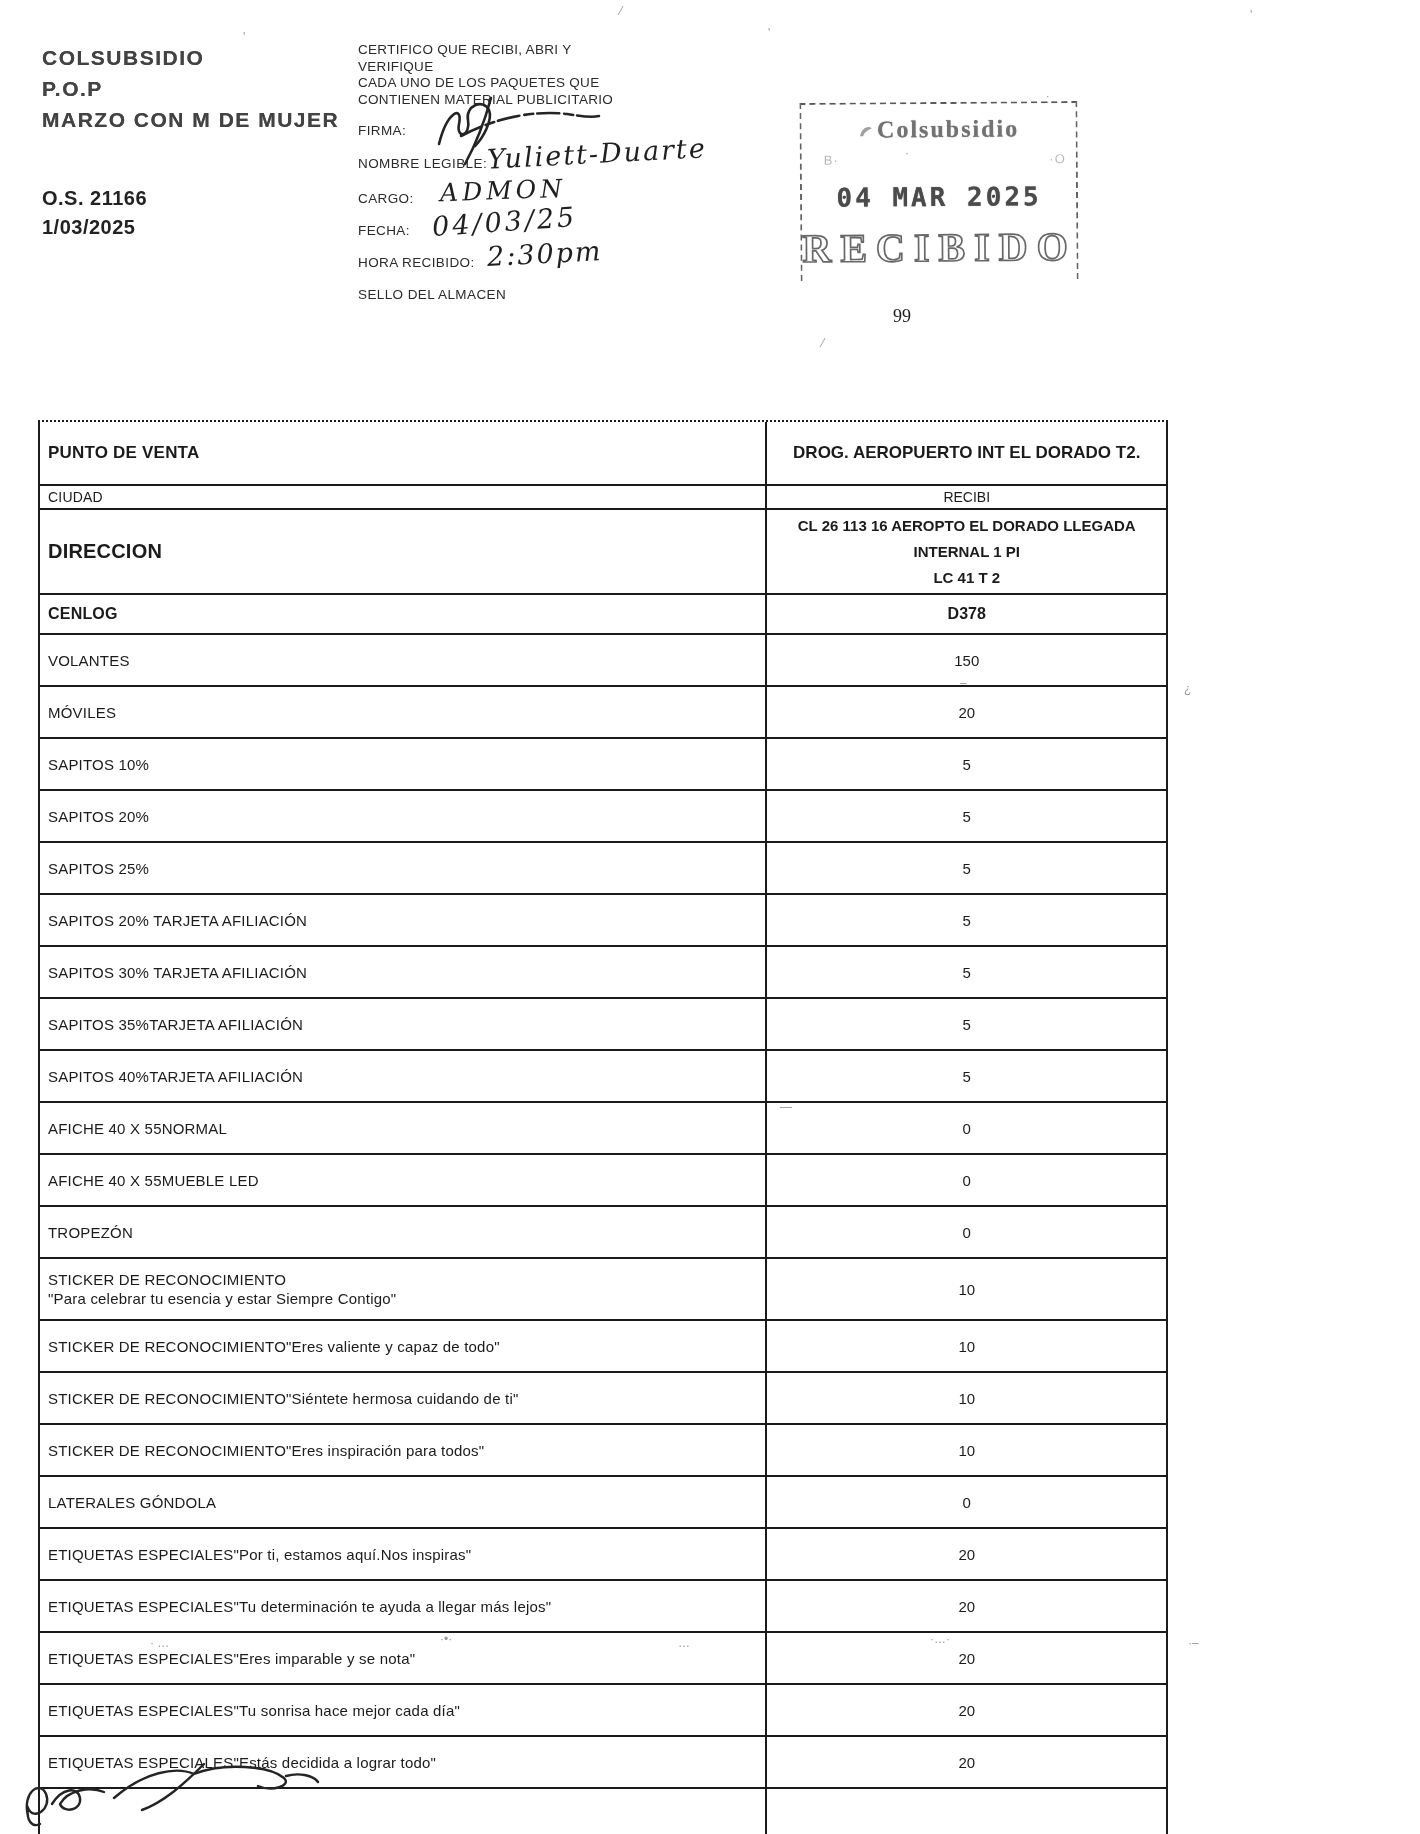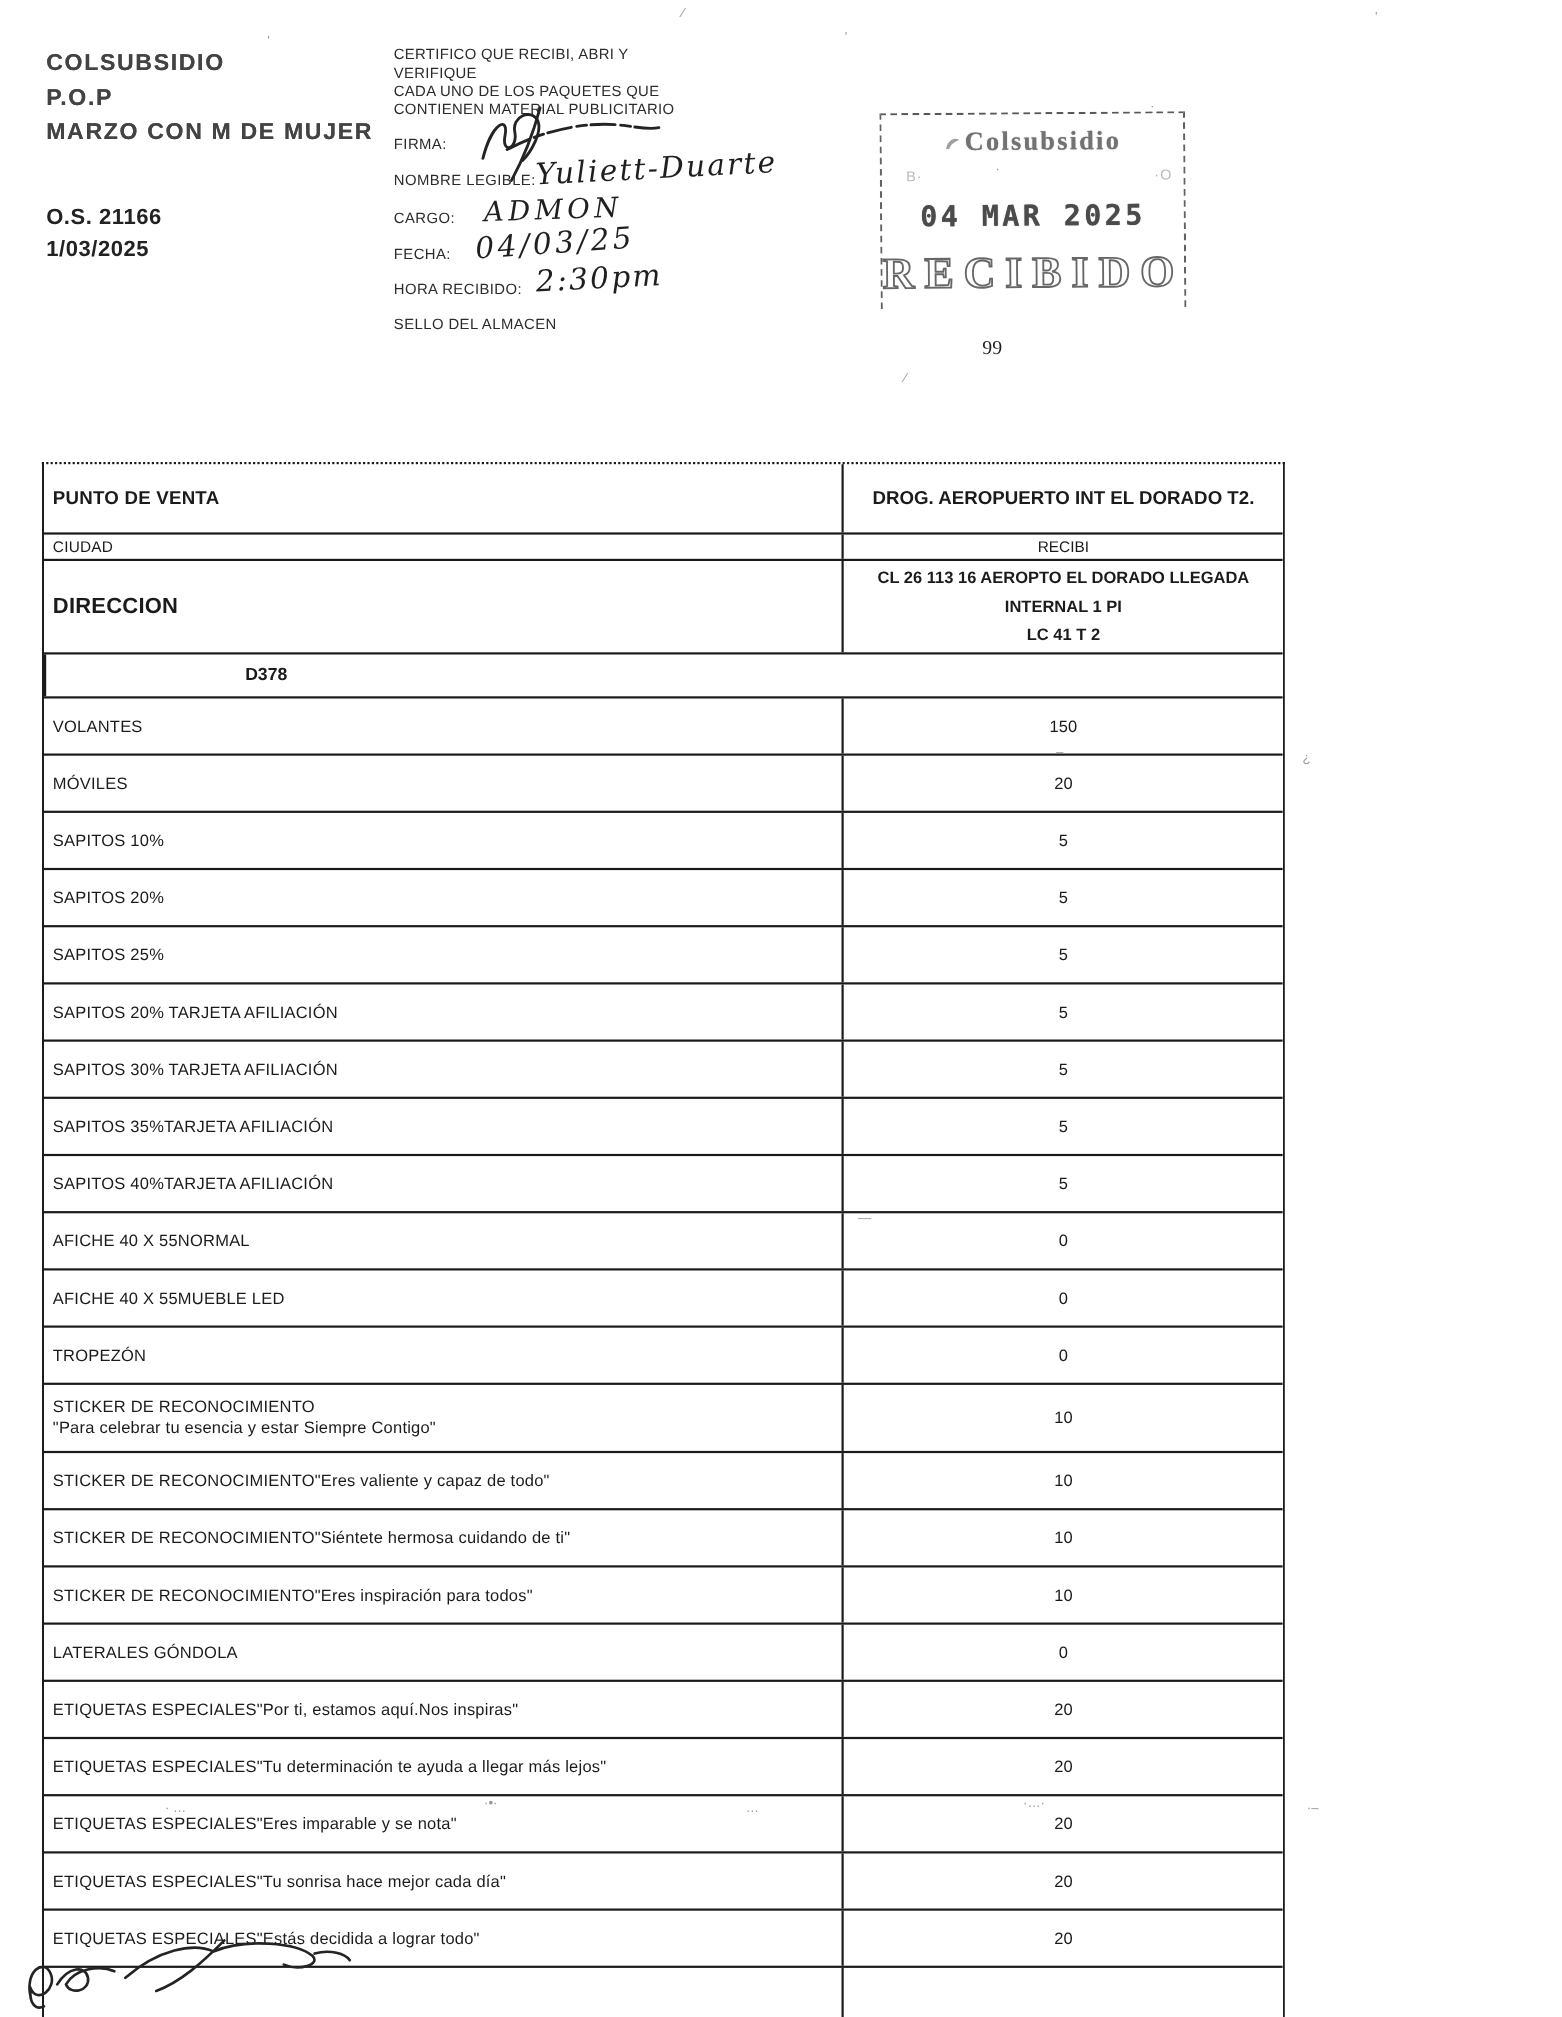--- a/index.html
+++ b/index.html
@@ -156,20 +156,23 @@
       <div class="t-row r-addr">
         <div class="t-label">
           <span>DIRECCION</span>
         </div>
         <div class="t-value">
           <span>CL 26 113 16 AEROPTO EL DORADO LLEGADA INTERNAL 1 PI</span>
           <span>LC 41 T 2</span>
         </div>
       </div>
       <div class="t-row r-cenlog">
+        <div class="t-label">
+          <span>CENLOG</span>
+        </div>
         <div class="t-value">
           <span>D378</span>
         </div>
       </div>
       <div class="t-row r-item">
         <div class="t-label">
           <span>VOLANTES</span>
         </div>
         <div class="t-value">
           <span>150</span>

